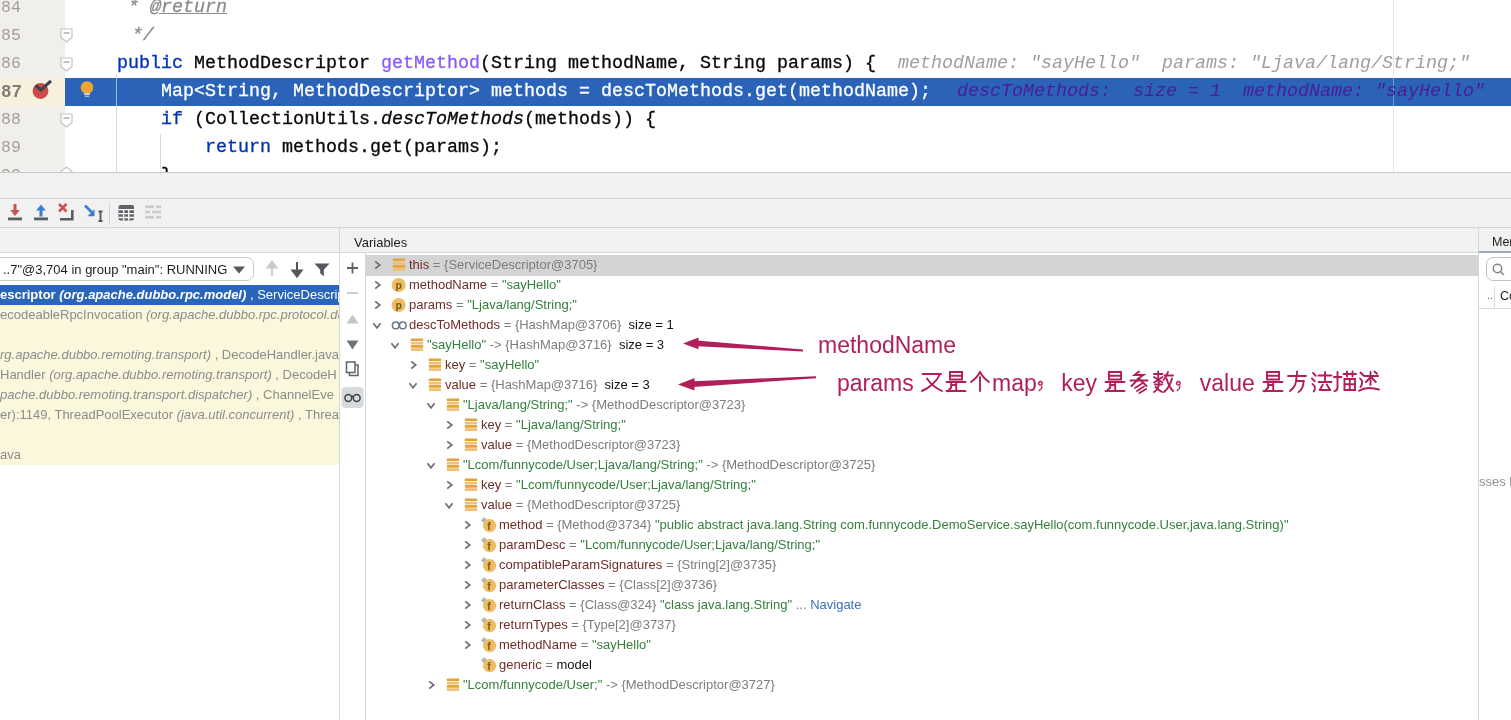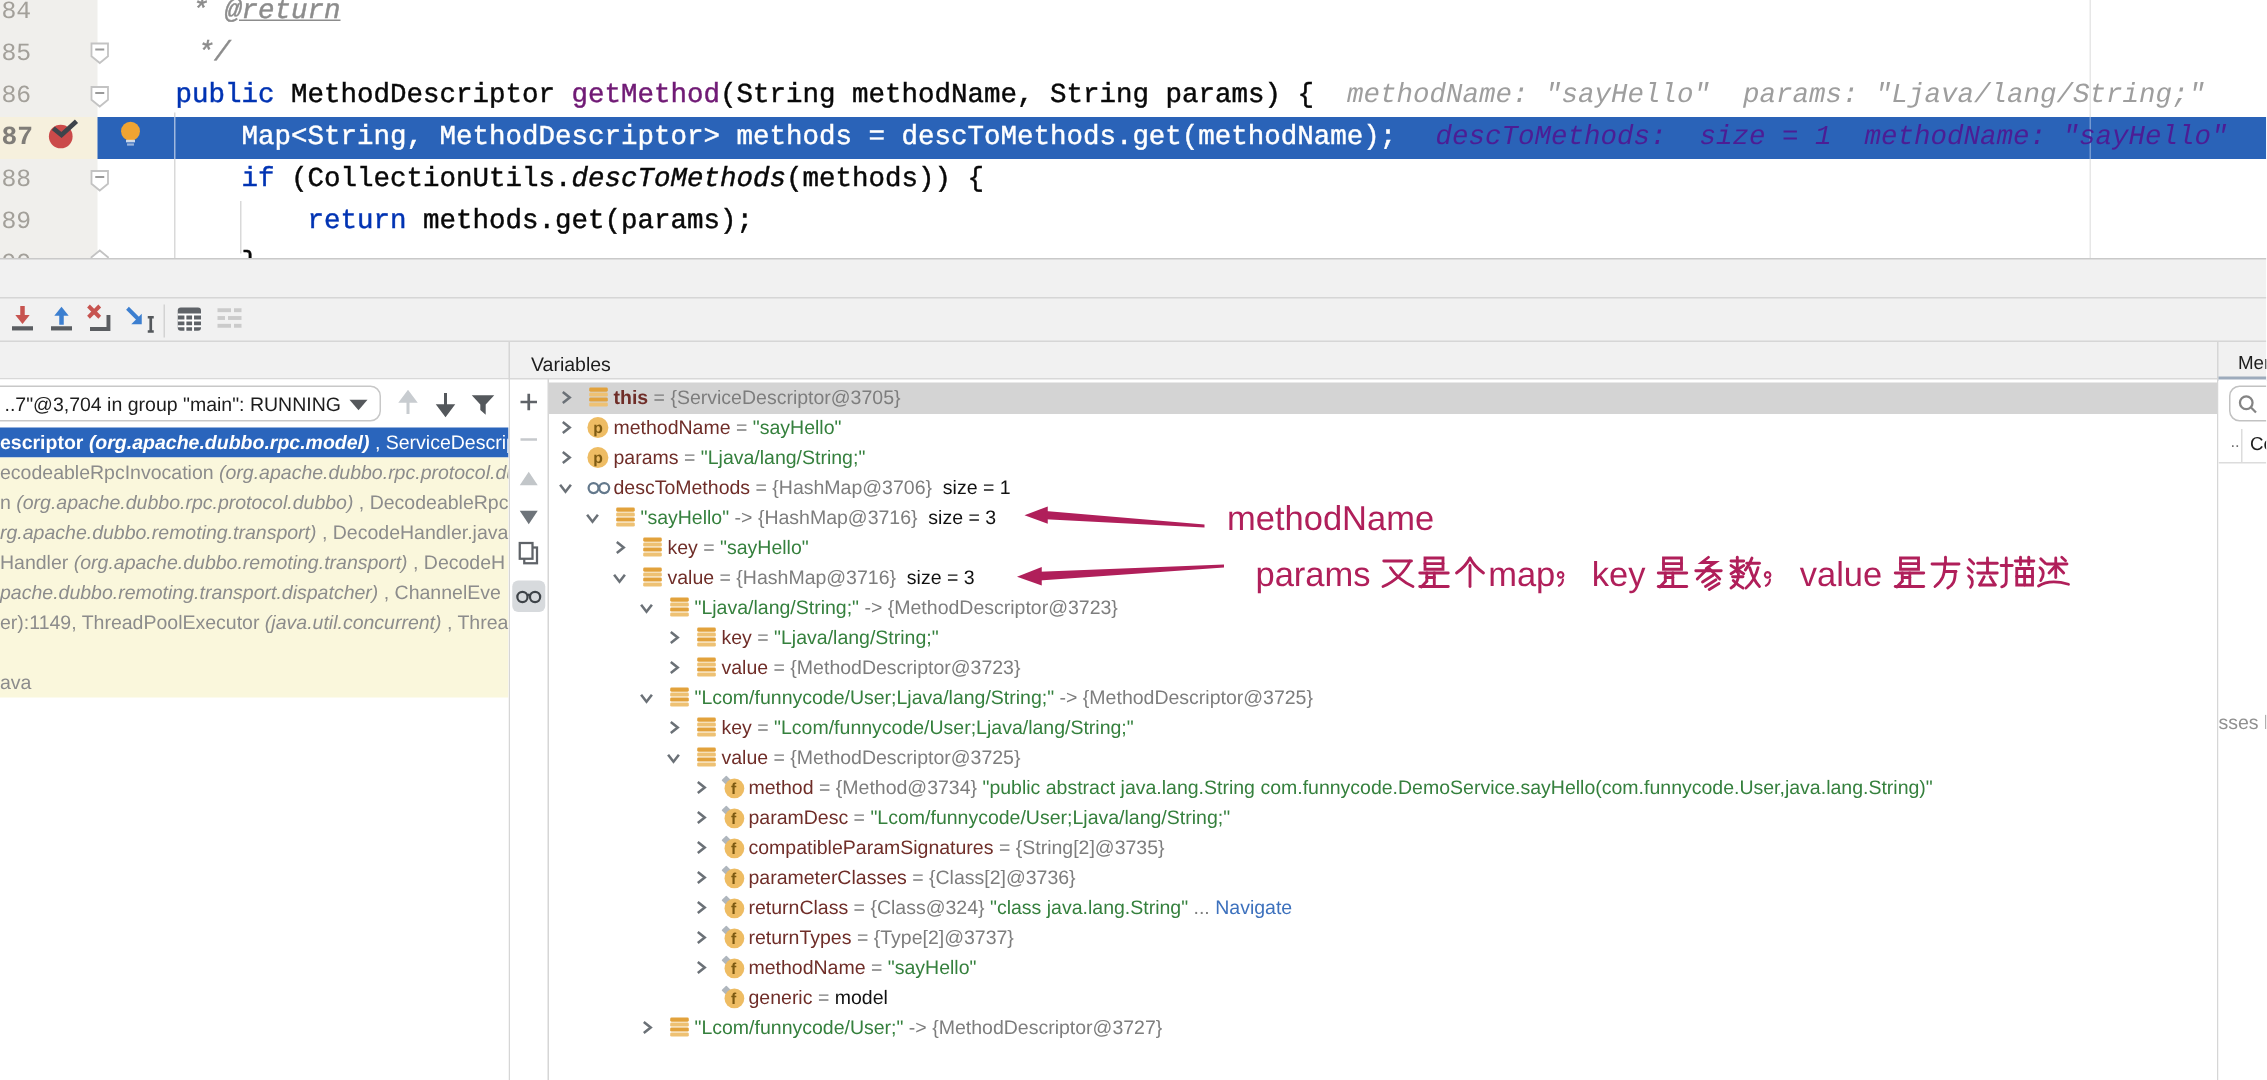--- a/index.html
+++ b/index.html
@@ -1,21 +1,21 @@
 <!DOCTYPE html>
 <html><head><meta charset="utf-8"><style>
 *{margin:0;padding:0;box-sizing:border-box}
 html,body{width:1511px;height:720px;overflow:hidden;background:#fff;font-family:"Liberation Sans",sans-serif;}
 #page{position:relative;width:1511px;height:720px;overflow:hidden;background:#fff}
 .abs{position:absolute}
 
 #editor{position:absolute;left:0;top:0;width:1511px;height:172px;overflow:hidden;background:#fff}
 .codeline{position:absolute;left:73px;width:1511px;height:28px;line-height:28px;font-family:"Liberation Mono",monospace;font-size:18.33px;color:#080808;white-space:pre;-webkit-text-stroke:0.3px}
 .kw{color:#0033b3}
-.fn{color:#701a75}
+.fn{color:#8b5cf6}
 .cmt{color:#8c8c8c;font-style:italic}
 .cmtu{color:#8c8c8c;font-style:italic;text-decoration:underline}
 .hint{position:absolute;height:28px;line-height:28px;font-family:"Liberation Mono",monospace;font-size:18.33px;font-style:italic;white-space:pre}
 .lnum{position:absolute;width:44px;height:28px;line-height:28px;font-family:"Liberation Mono",monospace;font-size:16.5px;color:#a3a09a;text-align:left}
 
 .hline{position:absolute;height:1px;background:#d6d6d6}
 .vline{position:absolute;width:1px;background:#d6d6d6}
 .uifont{font-family:"Liberation Sans",sans-serif}
 
 .frow{position:absolute;left:0;width:339px;height:20px;line-height:20px;font-size:13px;color:#8c8c8c;white-space:pre;overflow:hidden}
@@ -146,21 +146,20 @@
         </g>
     <g stroke="#54585c" stroke-width="2" fill="#54585c">
           <path d="M39,4 V14.5"></path>
           <polygon points="34.5,12.5 43.5,12.5 39,18.5"></polygon>
         </g>
     <path d="M56.5,5.5 h15 l-5.7,6.2 v6.8 l-3.6,-3.2 v-3.6 z" fill="#54585c"></path>
   </svg>
   <div class="frow" style="top:32px;background:#2a65bc;color:#fff"><b>escriptor <i>(org.apache.dubbo.rpc.model)</i></b> , ServiceDescriptor.java</div>
   <div class="abs" style="left:0;top:52px;width:339px;height:160px;background:#faf7dc"></div>
   <div class="frow" style="top:52px">ecodeableRpcInvocation <i>(org.apache.dubbo.rpc.protocol.dubbo)</i></div>
-  <div class="frow" style="top:72px">n <i>(org.apache.dubbo.rpc.protocol.dubbo)</i> , DecodeableRpc</div>
   <div class="frow" style="top:92px"><i>rg.apache.dubbo.remoting.transport)</i> , DecodeHandler.java</div>
   <div class="frow" style="top:112px">Handler <i>(org.apache.dubbo.remoting.transport)</i> , DecodeH</div>
   <div class="frow" style="top:132px"><i>pache.dubbo.remoting.transport.dispatcher)</i> , ChannelEve</div>
   <div class="frow" style="top:152px">er):1149, ThreadPoolExecutor <i>(java.util.concurrent)</i> , Threa</div>
   <div class="frow" style="top:192px">ava</div>
 </div>
 
 <svg class="abs" style="left:340px;top:253px" width="25" height="160">
   <path d="M7,15 h11 M12.5,9.5 v11" stroke="#5f6368" stroke-width="1.8"></path>
   <path d="M7,40 h11" stroke="#c6c9cc" stroke-width="1.8"></path>
@@ -182,21 +181,21 @@
 <div class="abs" style="left:366px;top:255px;width:1112px;height:20.5px;background:#d4d4d4"></div>
 <svg class="abs" style="left:372px;top:260px" width="10" height="10">
         <path d="M3.2,1.4 L7.8,5 L3.2,8.6" fill="none" stroke="#6b7177" stroke-width="1.7"></path>
       </svg>
 <svg class="abs" style="left:391px;top:257px" width="16" height="16">
         <rect x="1.8" y="1.4" width="12.4" height="2.7" rx="0.9" fill="#e2a23c"></rect>
         <rect x="1.8" y="4.7" width="12.4" height="2.7" rx="0.9" fill="#eec173"></rect>
         <rect x="1.8" y="8.0" width="12.4" height="2.7" rx="0.9" fill="#e2a23c"></rect>
         <rect x="1.8" y="11.3" width="12.4" height="2.7" rx="0.9" fill="#eec173"></rect>
       </svg>
-<div class="trow" style="left:409px;top:255px"><span class="nm" style="font-weight:bold">this</span><span class="eq"> = </span><span class="val">{ServiceDescriptor@3705}</span></div>
+<div class="trow" style="left:409px;top:255px"><span class="nm" style="font-weight:normal">this</span><span class="eq"> = </span><span class="val">{ServiceDescriptor@3705}</span></div>
 <svg class="abs" style="left:372px;top:280px" width="10" height="10">
         <path d="M3.2,1.4 L7.8,5 L3.2,8.6" fill="none" stroke="#6b7177" stroke-width="1.7"></path>
       </svg>
 <svg class="abs" style="left:391px;top:277px" width="16" height="16">
         <circle cx="7.6" cy="8" r="7" fill="#eebc63"></circle>
         <text x="4.5" y="11.7" font-family="Liberation Sans" font-weight="bold" font-size="10.5" fill="#7d5a12">p</text>
       </svg>
 <div class="trow" style="left:409px;top:275px"><span class="nm">methodName</span><span class="eq"> = </span><span class="str">"sayHello"</span></div>
 <svg class="abs" style="left:372px;top:300px" width="10" height="10">
         <path d="M3.2,1.4 L7.8,5 L3.2,8.6" fill="none" stroke="#6b7177" stroke-width="1.7"></path>

